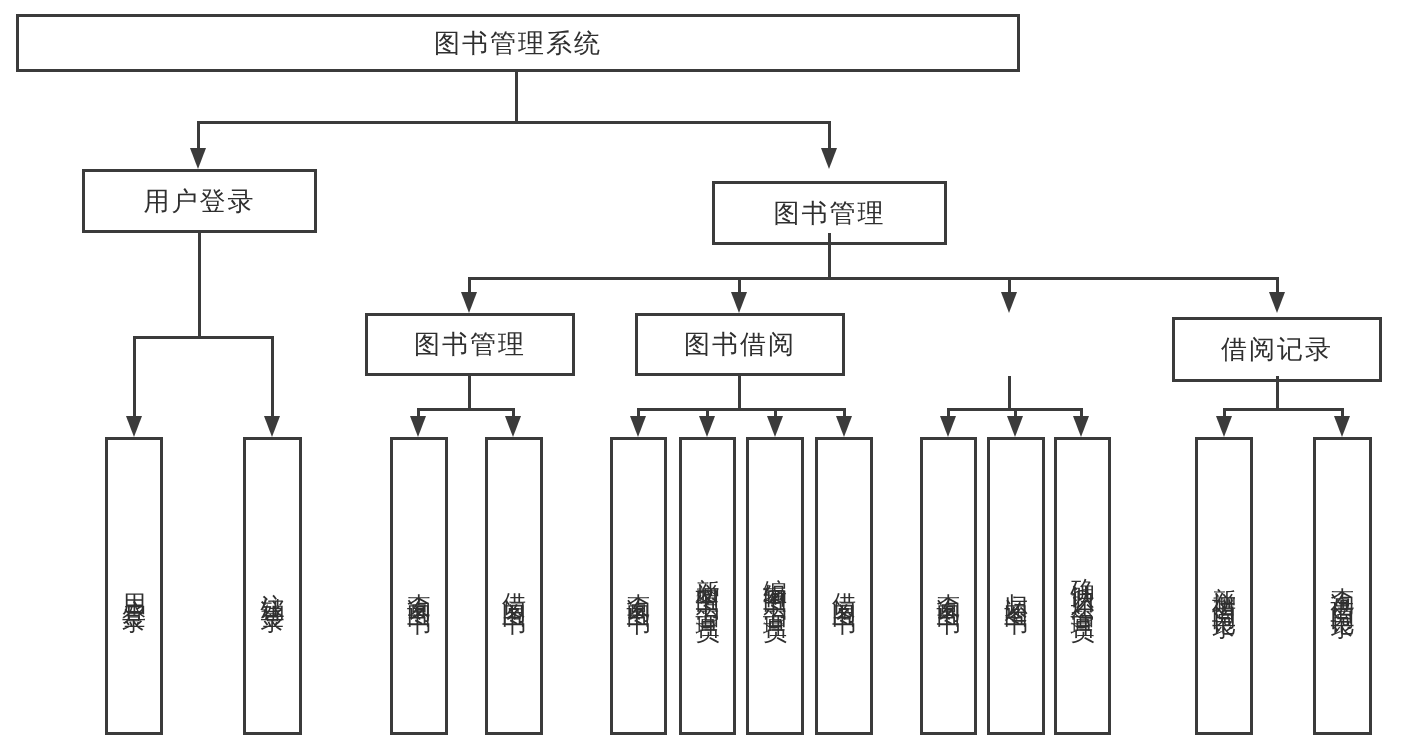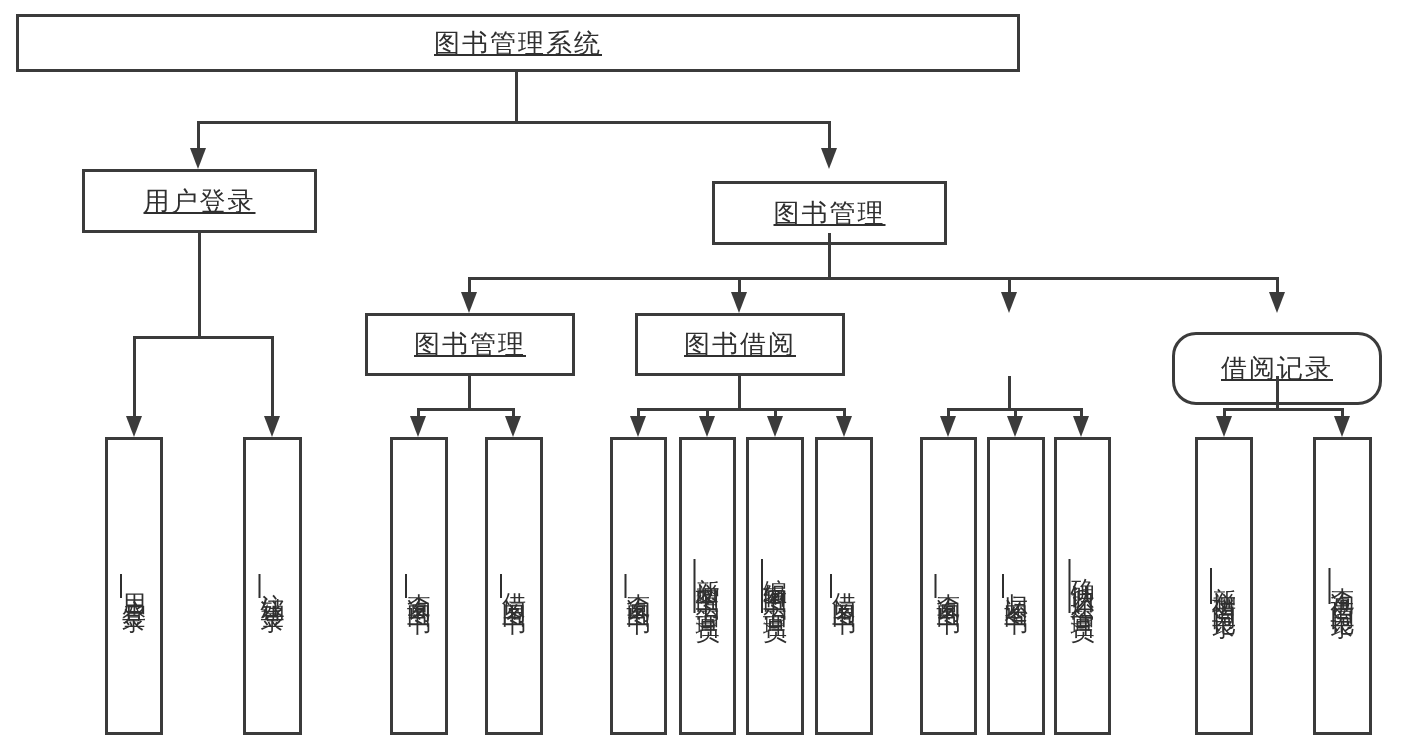--- a/index.html
+++ b/index.html
@@ -2,21 +2,21 @@
 <html><head>
 <meta charset="utf-8">
 <style>
   html,body{margin:0;padding:0;background:#ffffff;}
   body{width:1405px;height:747px;position:relative;overflow:hidden;
        font-family:"Liberation Sans","DejaVu Sans",sans-serif;}
   .stage{position:absolute;left:0;top:0;width:1405px;height:747px;}
 
   
   .node{position:absolute;box-sizing:border-box;border:3px solid #3b3b3b;background:#ffffff;
-        display:flex;align-items:center;justify-content:center;color:#2f2f2f;text-decoration:underline;}
+        display:flex;align-items:center;justify-content:center;color:#2f2f2f;}
   .hnode{font-size:26px;letter-spacing:2px;}
   .leaf span{writing-mode:vertical-rl;text-orientation:mixed;font-size:24px;
              letter-spacing:6px;line-height:1;color:#2f2f2f;}
 
   
   .h-line{position:absolute;height:3px;background:#3b3b3b;}
   .v-line{position:absolute;width:3px;background:#3b3b3b;}
   .arrow{position:absolute;width:0;height:0;
          border-left:8px solid transparent;border-right:8px solid transparent;
          border-top:21px solid #3b3b3b;}
@@ -29,21 +29,21 @@
 
 <div class="stage">
 
   <div class="node hnode" style="left:16px;top:14px;width:1004px;height:58px;">图书管理系统</div>
 
   <div class="node hnode" style="left:82px;top:169px;width:235px;height:64px;">用户登录</div>
   <div class="node hnode" style="left:712px;top:181px;width:235px;height:64px;">图书管理</div>
 
   <div class="node hnode" style="left:365px;top:313px;width:210px;height:63px;">图书管理</div>
   <div class="node hnode" style="left:635px;top:313px;width:210px;height:63px;">图书借阅</div>
-  <div class="node hnode" style="left:1172px;top:332px;width:210px;height:73px;border-radius:24px;">借阅记录</div>
+  <div class="node hnode" style="left:1172px;top:317px;width:210px;height:65px;">借阅记录</div>
 
   <div class="node leaf" style="left:105px;top:437px;width:58px;height:298px;">
     <span>用户登录</span>
     </div>
   <div class="node leaf" style="left:243px;top:437px;width:59px;height:298px;">
     <span>注销登录</span>
     </div>
 
   <div class="node leaf" style="left:390px;top:437px;width:58px;height:298px;">
     <span>查询图书</span>

